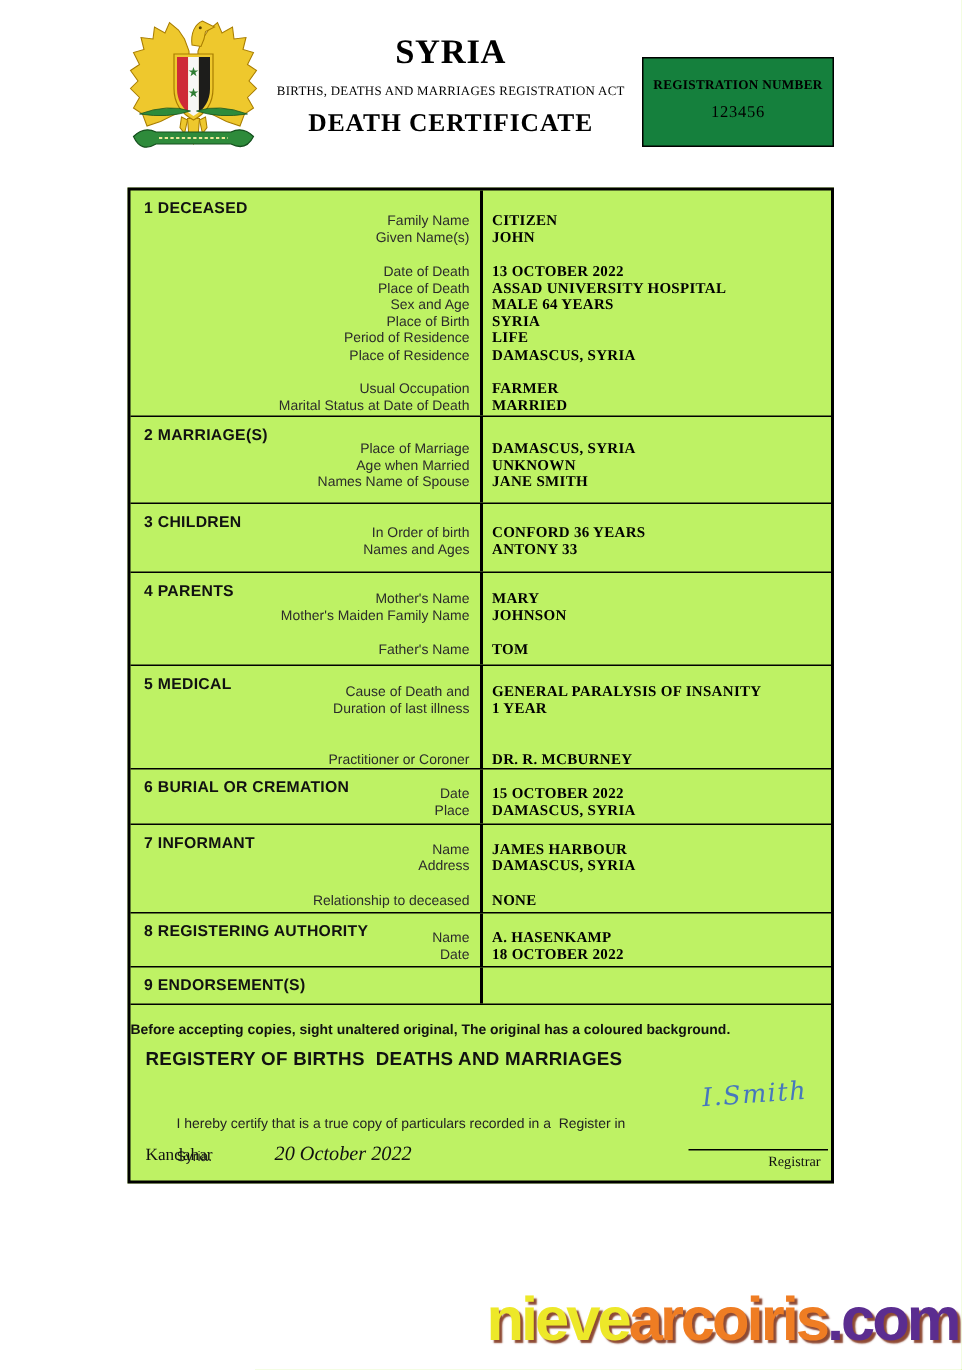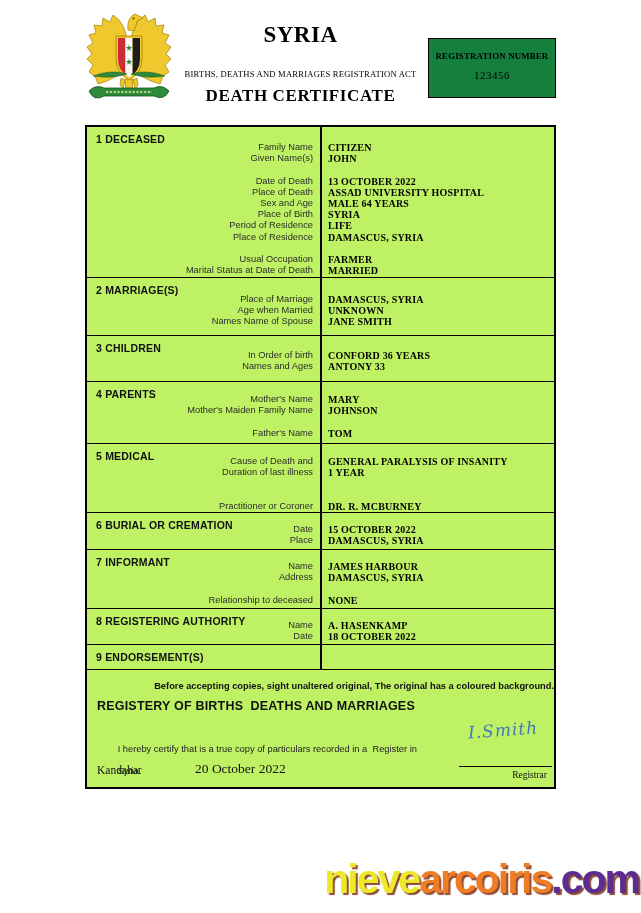--- a/index.html
+++ b/index.html
@@ -5,21 +5,21 @@
   html,body{margin:0;padding:0;background:#fff;}
   body{width:641px;height:913px;position:relative;overflow:hidden;
        font-family:"Liberation Sans",sans-serif;-webkit-font-smoothing:antialiased;}
   .page{position:absolute;inset:0;background:#fff;}
 
   
   .header{display:flex;align-items:flex-start;padding:12px 85px 0 85px;}
   .emblem{width:88px;height:95px;flex:0 0 88px;}
   .title-block{flex:1;text-align:center;padding-top:10px;}
   .country{font-family:"Liberation Serif",serif;font-weight:bold;font-size:23px;letter-spacing:.5px;color:#000;}
-  .act-line{font-family:"Liberation Serif",serif;font-size:8.6px;letter-spacing:.2px;color:#000;margin-top:21px;}
+  .act-line{font-family:"Liberation Serif",serif;font-size:8.6px;letter-spacing:.2px;color:#000;margin-top:7px;}
   .doc-title{font-family:"Liberation Serif",serif;font-weight:bold;font-size:17px;letter-spacing:.6px;color:#000;margin-top:7px;}
   .reg-box{flex:0 0 128px;height:60px;margin-top:26px;border:1.5px solid #000;box-sizing:border-box;
            text-align:center;background:#15803d;}
   .reg-label{font-family:"Liberation Serif",serif;font-weight:bold;font-size:8.8px;margin-top:12px;letter-spacing:.2px;}
   .reg-number{font-family:"Liberation Serif",serif;font-size:11px;margin-top:8px;letter-spacing:.5px;}
 
   
   .cert-box{margin:18px 85px 0 85px;border:2px solid #000;box-sizing:border-box;background:#bef264;}
   .section{position:relative;border-bottom:1.5px solid #000;box-sizing:border-box;}
   .section:last-of-type{border-bottom:1.5px solid #000;}
@@ -37,31 +37,31 @@
   .section:nth-of-type(3){height:46px}.section:nth-of-type(3) .rows{padding-top:14px}
   .section:nth-of-type(4){height:62px}.section:nth-of-type(4) .rows{padding-top:12px}
   .section:nth-of-type(5){height:69px}.section:nth-of-type(5) .rows{padding-top:12px}
   .section:nth-of-type(6){height:37px}.section:nth-of-type(6) .rows{padding-top:11px}
   .section:nth-of-type(7){height:59px}.section:nth-of-type(7) .rows{padding-top:11px}
   .section:nth-of-type(8){height:36px}.section:nth-of-type(8) .rows{padding-top:11px}
   .section:nth-of-type(9){height:25px}.section:nth-of-type(9) .rows{padding-top:0}
 
   
   .cert-footer{position:relative;height:117px;}
-  .notice{position:absolute;top:11px;left:16px;right:0;text-align:right;
+  .notice{position:absolute;top:11px;left:0;right:0;text-align:left;
           font-weight:bold;font-size:9.3px;color:#111;}
   .registry-title{position:absolute;top:29px;left:10px;font-weight:bold;font-size:12.5px;
           letter-spacing:.2px;color:#111;white-space:pre-wrap;}
   .certify{position:absolute;top:63px;left:10px;font-size:9.3px;color:#222;line-height:11px;white-space:pre-wrap;}
   .signature{position:absolute;top:50px;right:16px;font-family:"DejaVu Serif",serif;
           font-style:italic;font-size:17px;color:#4677be;transform:rotate(-4deg);letter-spacing:1px;}
   .sig-line{position:absolute;top:96px;left:372px;width:93px;height:1.4px;background:#000;}
   .registrar{position:absolute;top:100px;right:7px;font-family:"Liberation Serif",serif;font-size:9.5px;color:#111;}
   .place{position:absolute;top:94px;left:10px;font-family:"Liberation Serif",serif;font-size:11.5px;color:#111;}
-  .issue-date{position:absolute;top:91px;left:108px;font-family:"Liberation Serif",serif;font-size:13.5px;color:#111;}
+  .issue-date{position:absolute;top:91px;left:96px;font-family:"Liberation Serif",serif;font-size:13.5px;color:#111;font-style:italic;}
 
   
   .watermark{position:absolute;right:2px;bottom:10px;font-size:41px;font-weight:bold;
              letter-spacing:-2px;white-space:nowrap;
              text-shadow:2px 2px 1px rgba(122,42,16,.85);}
   .wm-yellow{color:#ede829}.wm-orange{color:#ef7d23}.wm-purple{color:#5b2d90}
 </style>
 </head>
 <body>
 

